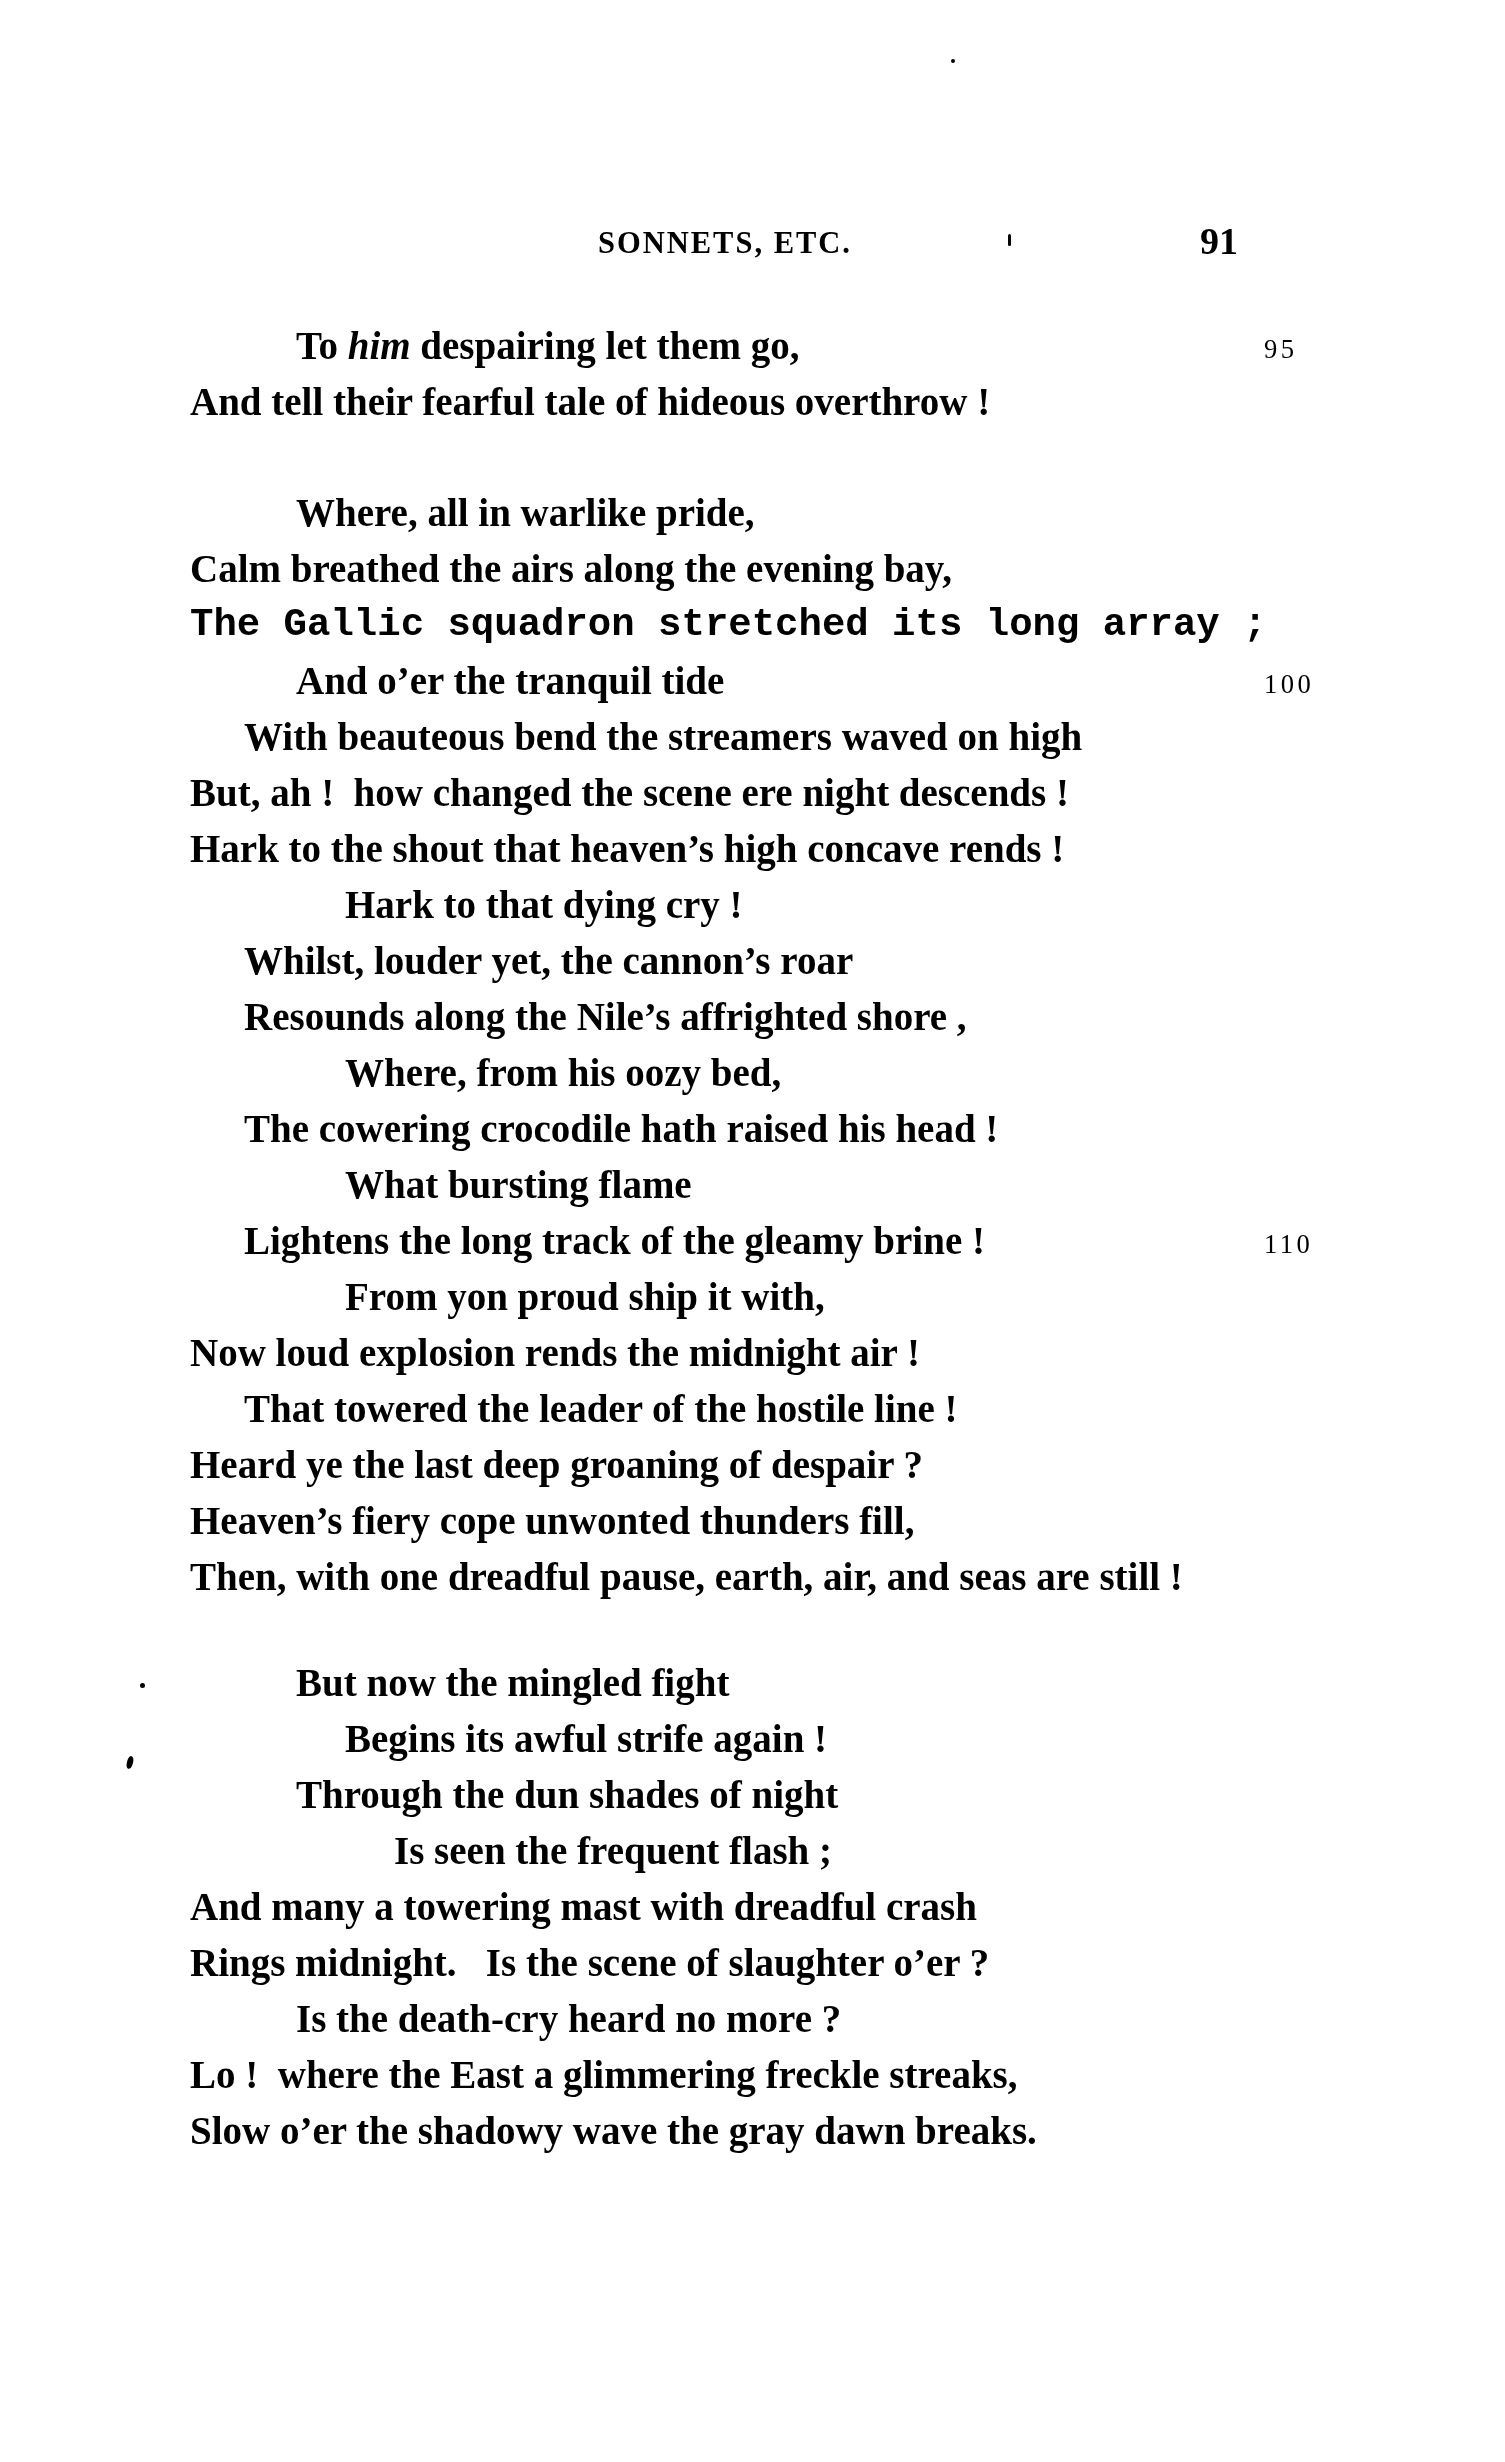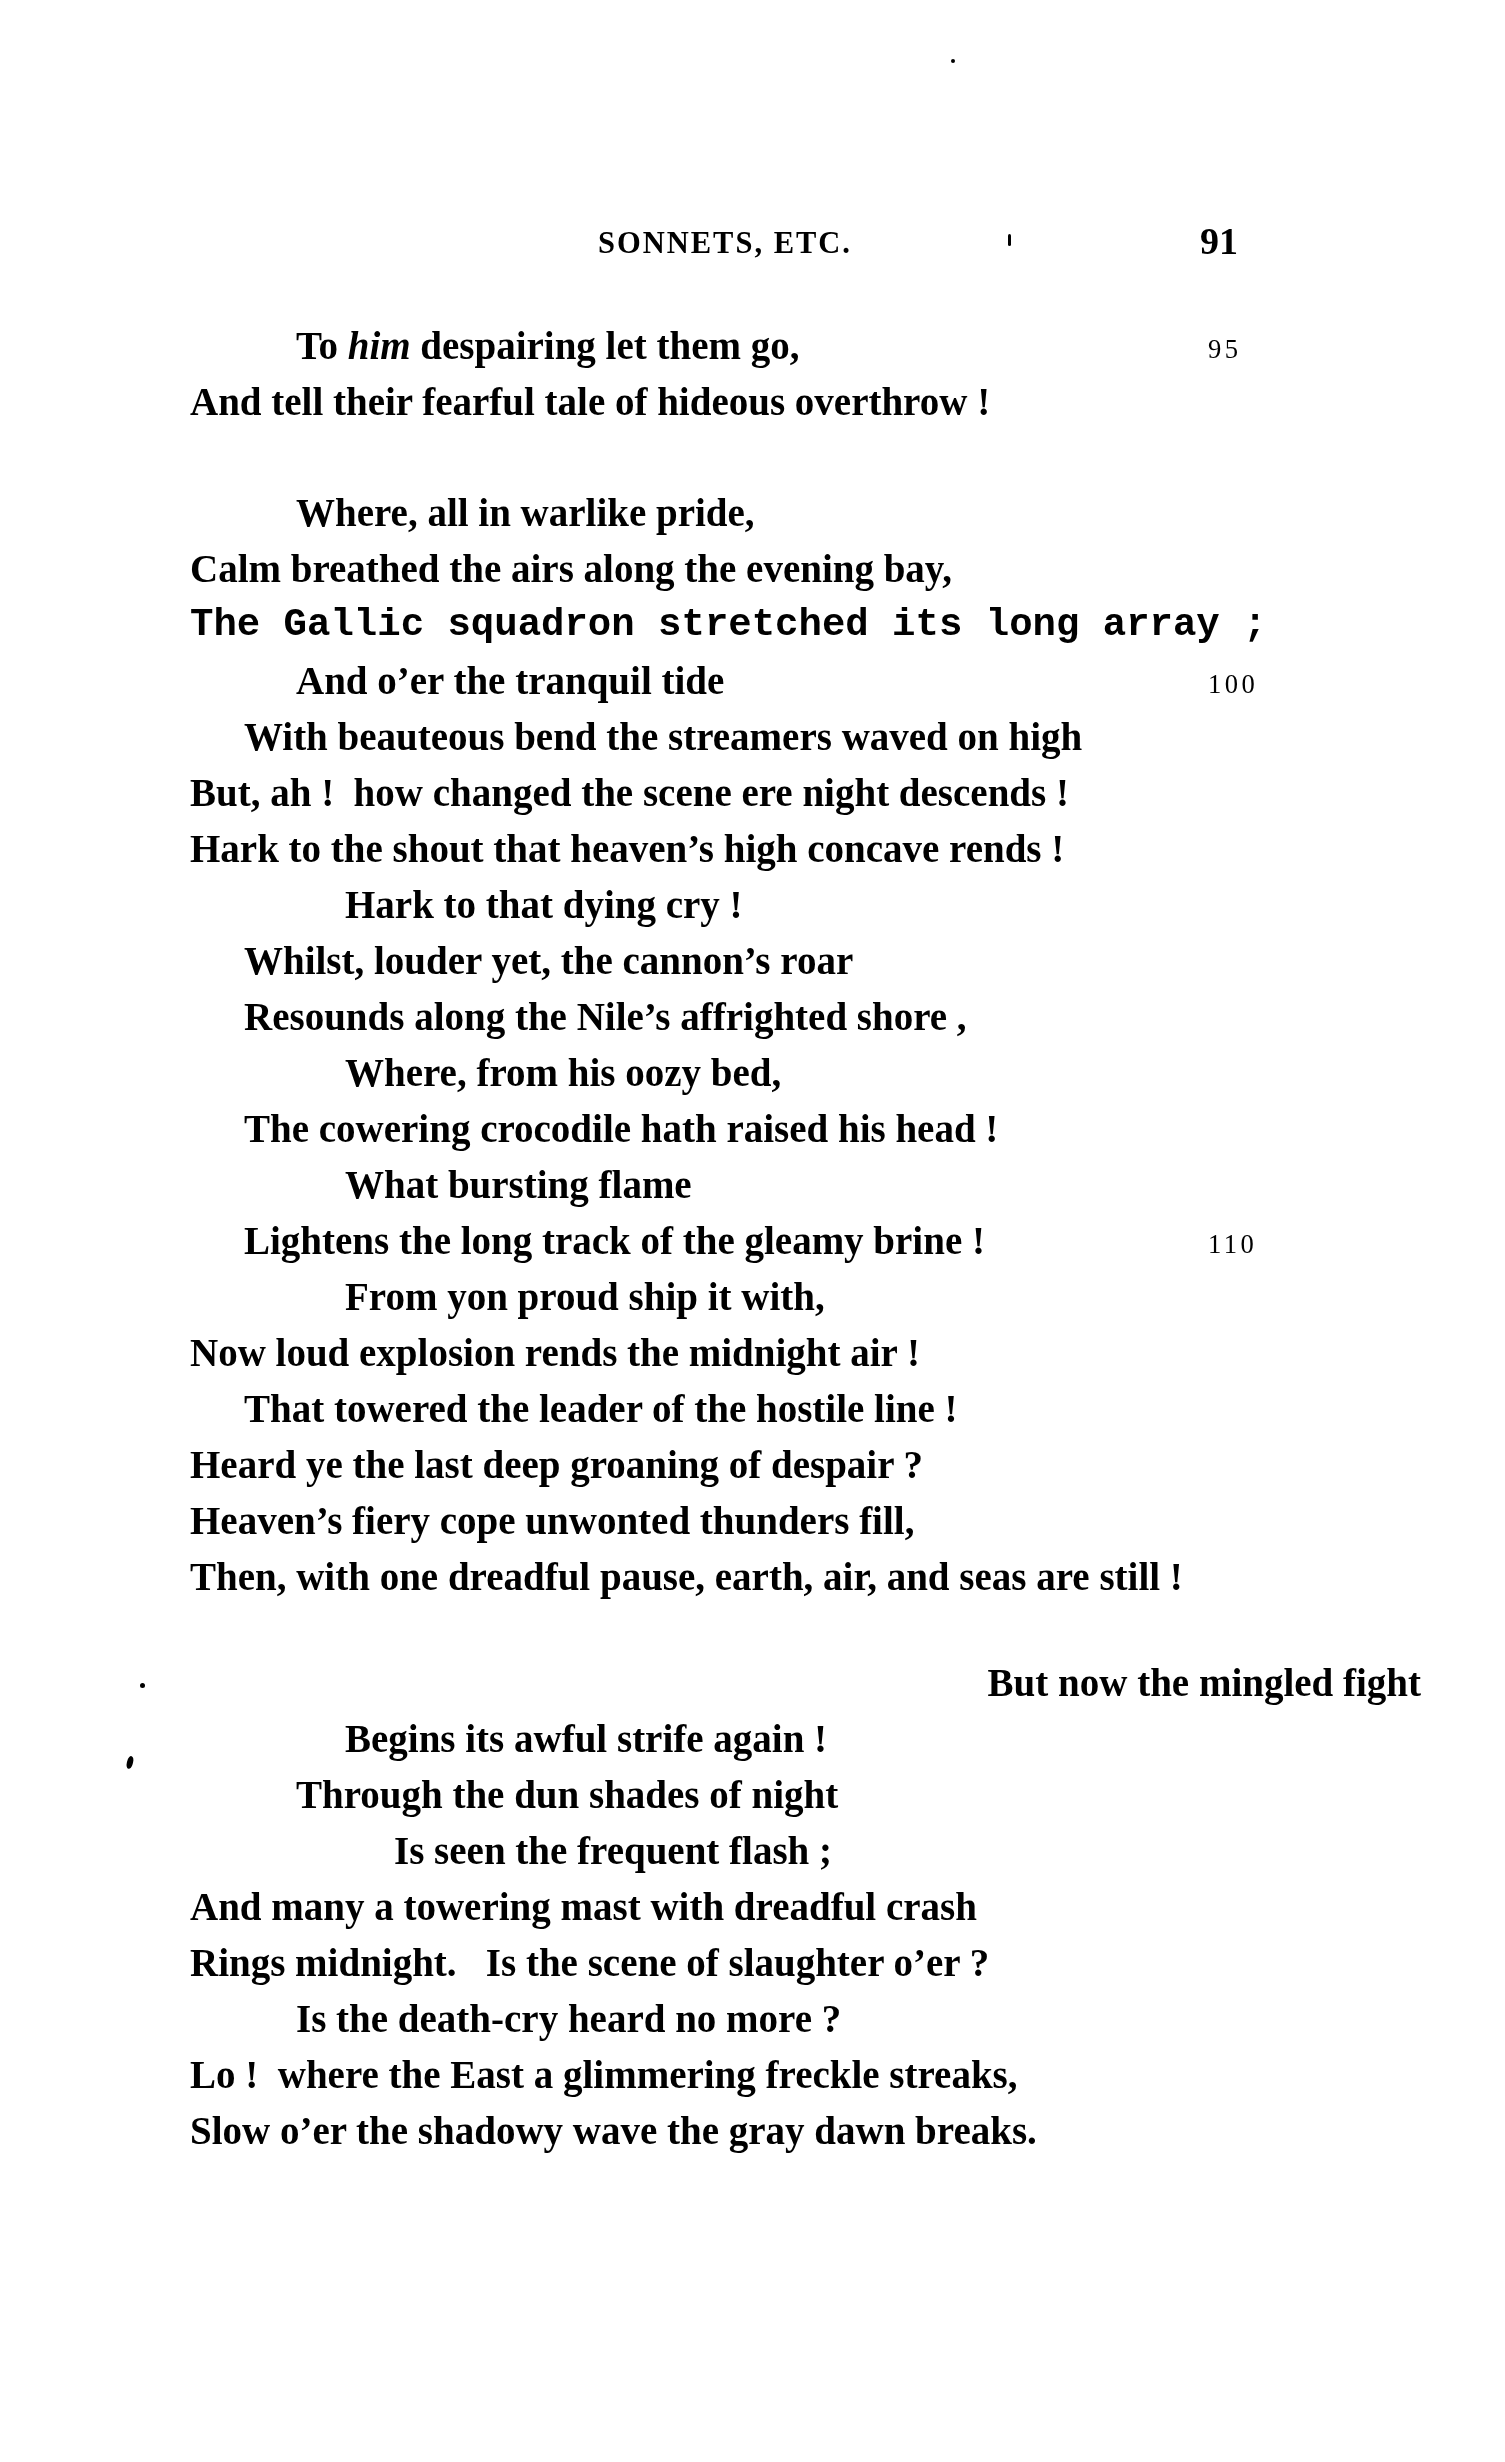--- a/index.html
+++ b/index.html
@@ -22,21 +22,21 @@
   }
   .stanza{position:absolute;left:190px;width:1231px;}
   .poem-line{
     position:relative;
     height:56px;line-height:56px;
     font-size:39px;font-weight:700;
     white-space:pre;
   }
   .poem-line .it{font-style:italic;}
   .line-num{
-    position:absolute;left:1018px;top:3px;
+    position:absolute;left:1074px;top:3px;
     font-size:26.6px;font-weight:400;letter-spacing:3.4px;
     line-height:56px;
   }
   
   .speck{position:absolute;background:#000;}
   .speck-a{left:951px;top:59px;width:4.4px;height:4.4px;border-radius:50%;}
   .speck-b{left:1008px;top:234px;width:2.5px;height:11.8px;border-radius:1.5px;}
   .speck-c{left:140px;top:1683px;width:5.4px;height:5.4px;border-radius:50%;}
   .speck-d{left:127px;top:1756px;width:6.4px;height:12.8px;border-radius:3.4px/6.4px;transform:rotate(14deg);}
 </style>
@@ -70,21 +70,21 @@
         <div class="poem-line" style="padding-left: 155px;"><span>What bursting flame</span></div>
         <div class="poem-line" style="padding-left: 54px;"><span>Lightens the long track of the gleamy brine !</span><span class="line-num">110</span></div>
         <div class="poem-line" style="padding-left: 155px;"><span>From yon proud ship it with,</span></div>
         <div class="poem-line" style="padding-left: 0px;"><span>Now loud explosion rends the midnight air !</span></div>
         <div class="poem-line" style="padding-left: 54px;"><span>That towered the leader of the hostile line !</span></div>
         <div class="poem-line" style="padding-left: 0px;"><span>Heard ye the last deep groaning of despair ?</span></div>
         <div class="poem-line" style="padding-left: 0px;"><span>Heaven’s fiery cope unwonted thunders fill,</span></div>
         <div class="poem-line" style="padding-left: 0px;"><span>Then, with one dreadful pause, earth, air, and seas are still !</span></div>
       </div>
       <div class="stanza" style="top: 1655px;">
-        <div class="poem-line" style="padding-left: 106px; text-align: right;"><span>But now the mingled fight</span></div>
+        <div class="poem-line" style="padding-left: 106px;"><span>But now the mingled fight</span></div>
         <div class="poem-line" style="padding-left: 155px;"><span>Begins its awful strife again !</span></div>
         <div class="poem-line" style="padding-left: 106px;"><span>Through the dun shades of night</span></div>
         <div class="poem-line" style="padding-left: 204px;"><span>Is seen the frequent flash ;</span></div>
         <div class="poem-line" style="padding-left: 0px;"><span>And many a towering mast with dreadful crash</span></div>
         <div class="poem-line" style="padding-left: 0px;"><span>Rings midnight.   Is the scene of slaughter o’er ?</span></div>
         <div class="poem-line" style="padding-left: 106px;"><span>Is the death-cry heard no more ?</span></div>
         <div class="poem-line" style="padding-left: 0px;"><span>Lo !  where the East a glimmering freckle streaks,</span></div>
         <div class="poem-line" style="padding-left: 0px;"><span>Slow o’er the shadowy wave the gray dawn breaks.</span></div>
       </div>
     </div>

